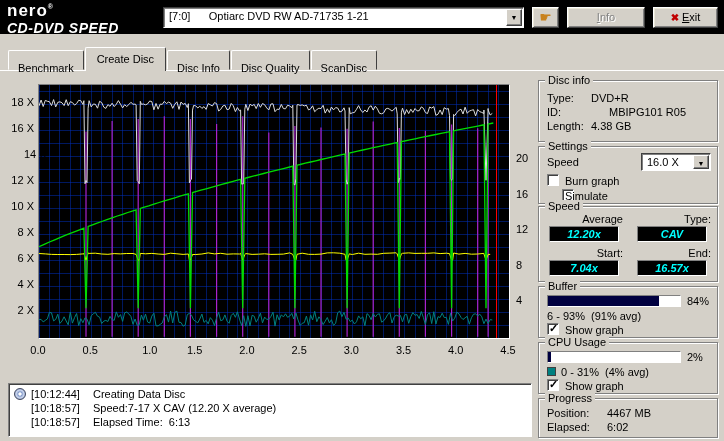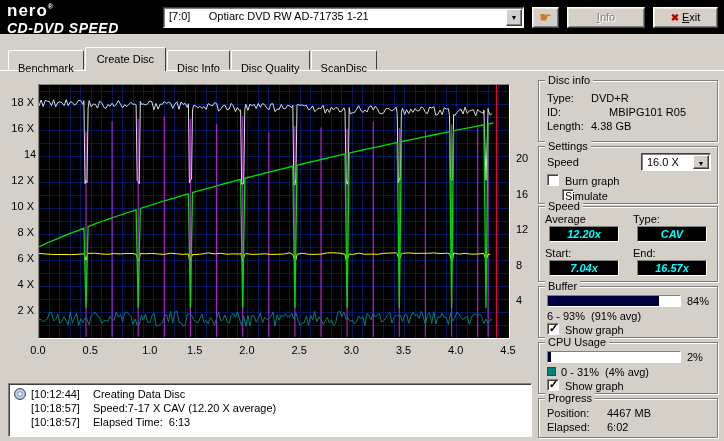--- a/index.html
+++ b/index.html
@@ -41,21 +41,21 @@
   .log-ind{width:17px;display:flex;align-items:center}
   .log-icon{width:12px;height:12px;border-radius:50%;background:radial-gradient(circle,#ffffff 0 20%,#7e96c8 26%,#cdd8ef 55%,#5870a8 100%);border:1px solid #404860}
   .log-time{width:62px;white-space:pre}
   .pre{white-space:pre}
 
   
   .group{position:absolute;left:538px;width:180px;border:1px solid #808080;box-shadow:1px 1px 0 #fff,inset 1px 1px 0 #fff;background:#d4d0c8}
   .gtitle{position:absolute;left:6px;top:-7px;background:#d4d0c8;padding:0 3px}
   .a{position:absolute}
   .lcd{position:absolute;width:70px;height:16px;line-height:15px;background:#000;border:1px solid;border-color:#808080 #fff #fff #808080;text-align:center;font-weight:bold;font-style:italic;color:#00ffff}
-  .lcd-hdr{position:absolute;width:78px;text-align:left}
+  .lcd-hdr{position:absolute;width:78px;text-align:right}
   .bar{position:absolute;height:12px;background:#fff;border:1px solid;border-color:#808080 #fff #fff #808080}
   .bar-fill{height:100%;width:0;background:#000040}
   .cb{display:inline-block;width:12px;height:12px;background:#fff;border:1px solid;border-color:#808080 #fff #fff #808080;box-shadow:inset 1px 1px 0 #404040;position:relative}
   .cb.checked::after{content:"✓";position:absolute;left:1px;top:-2px;font-size:11px;font-weight:bold;color:#000}
   .swatch{display:inline-block;width:9px;height:9px;border:1px solid #404040;background:#008080}
 </style>
 </head>
 <body>
 
 <div class="app">

